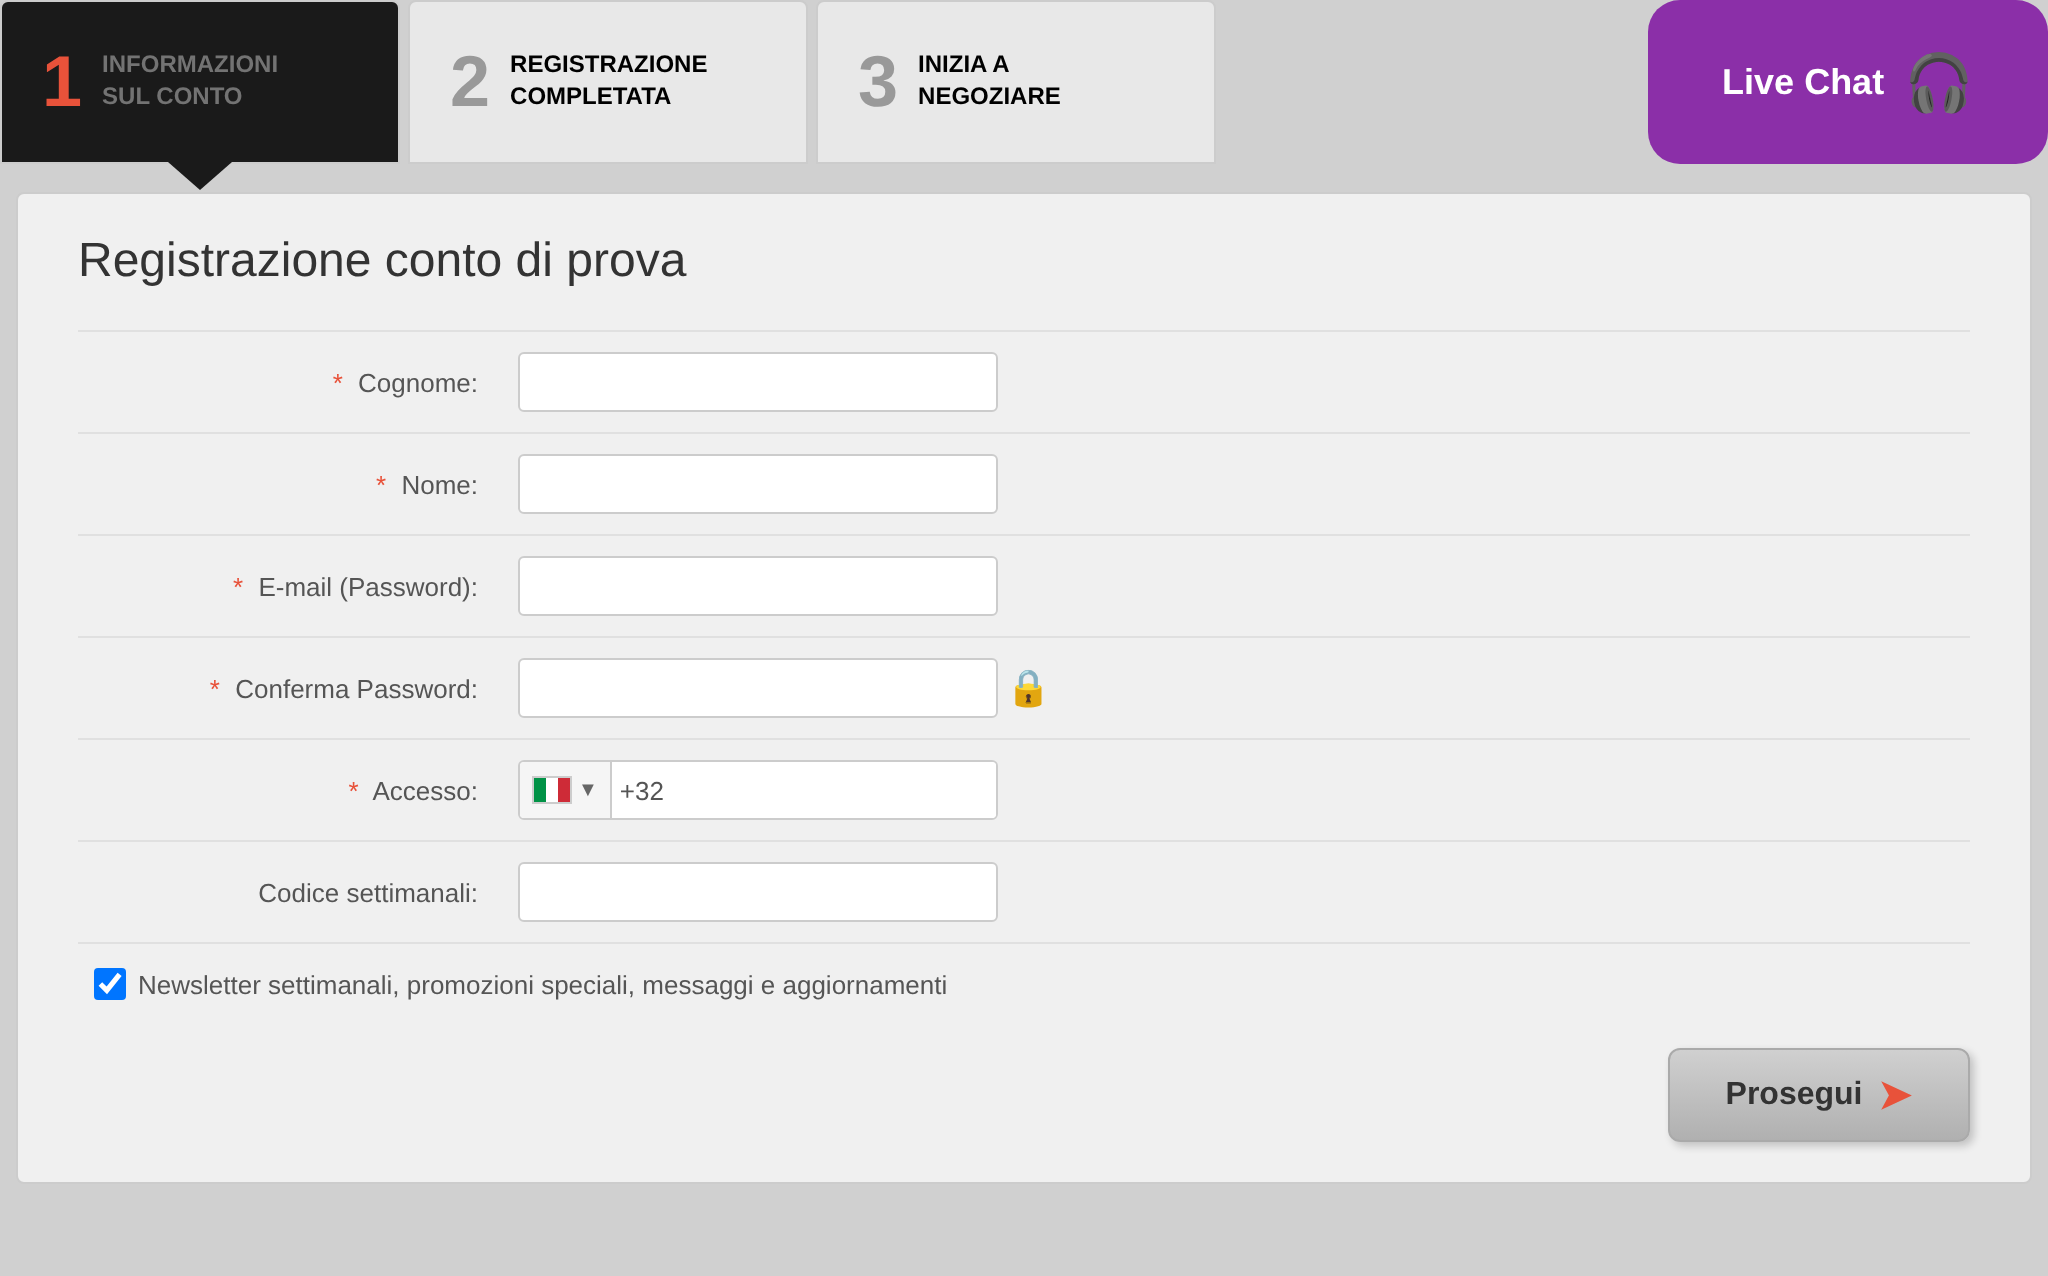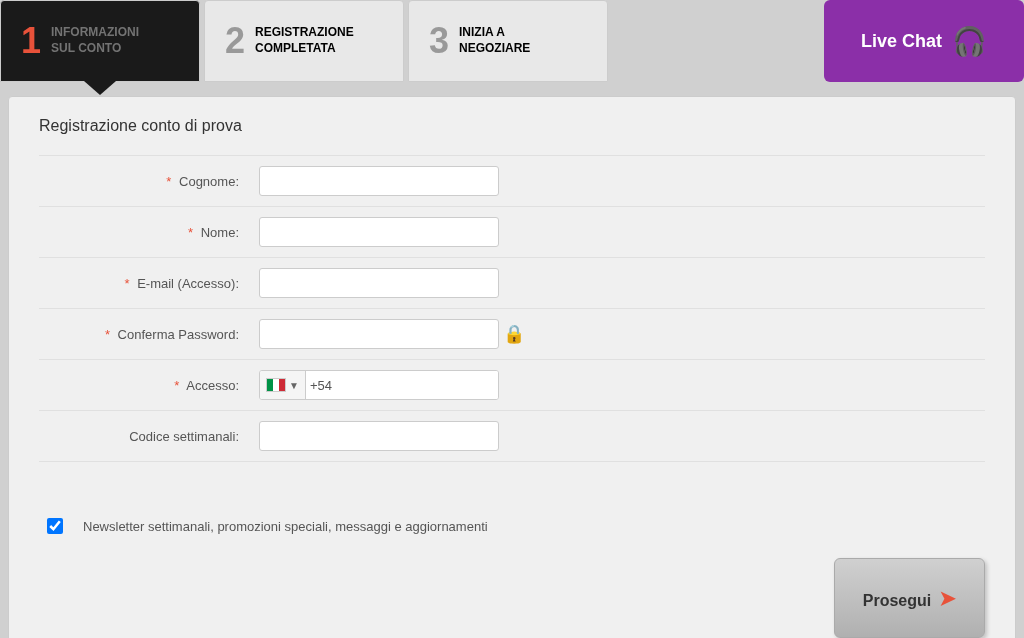--- a/index.html
+++ b/index.html
@@ -79,21 +79,21 @@
 
     .step-tab.inactive .step-label {
       color: #000000;
     }
 
     .live-chat-btn {
       margin-left: auto;
       background: #8b2fa8;
       color: white;
       border: none;
-      border-radius: 6px;
+      border-radius: 16px;
       padding: 0 24px;
       font-size: 18px;
       font-weight: bold;
       cursor: pointer;
       display: flex;
       align-items: center;
       gap: 10px;
       min-width: 200px;
       justify-content: center;
     }
@@ -105,21 +105,21 @@
     
     .main-content {
       background: #f0f0f0;
       margin: 14px 8px 8px 8px;
       border: 1px solid #ccc;
       border-radius: 4px;
       padding: 20px 30px 20px 30px;
     }
 
     .form-title {
-      font-size: 16px;
+      font-size: 24px;
       color: #333;
       margin-bottom: 20px;
       font-weight: normal;
     }
 
     .form-table {
       width: 100%;
       border-collapse: collapse;
     }
 
@@ -238,22 +238,21 @@
     }
 
     .newsletter-row td {
       padding: 12px 8px;
       border: none;
     }
 
     .newsletter-wrapper {
       display: flex;
       align-items: center;
-      gap: 20px;
-      margin-top: 44px;
+      gap: 6px;
     }
 
     .newsletter-wrapper input[type="checkbox"] {
       width: 16px;
       height: 16px;
       cursor: pointer;
     }
 
     .newsletter-label {
       font-size: 13px;
@@ -263,27 +262,27 @@
     .submit-row {
       display: flex;
       justify-content: flex-end;
       padding: 12px 0 0 0;
     }
 
     .prosegui-btn {
       background: linear-gradient(to bottom, #d0d0d0, #b0b0b0);
       border: 1px solid #aaa;
       border-radius: 6px;
-      padding: 27px 28px;
+      padding: 10px 28px;
       font-size: 16px;
       font-weight: bold;
       color: #333;
       cursor: pointer;
       display: flex;
-      align-items: flex-end;
+      align-items: center;
       gap: 8px;
       box-shadow: 2px 2px 4px rgba(0,0,0,0.2);
     }
 
     .arrow-icon {
       color: #e8523a;
       font-size: 20px;
     }
 
     .chevron-down {
@@ -349,21 +348,21 @@
         <span>Nome:</span>
       </td>
       <td class="input-cell">
         <input type="text" class="form-input" style="">
       </td>
     </tr>
 
     <tr class="form-row">
       <td class="label-cell">
         <span class="required-star">*</span>
-        <span>E-mail (Accesso):</span>
+        <span>E-mail (Password):</span>
       </td>
       <td class="input-cell">
         <input type="email" class="form-input" style="">
       </td>
     </tr>
 
 
     <tr class="form-row">
       <td class="label-cell">
         <span class="required-star">*</span>
@@ -385,21 +384,21 @@
       <td class="input-cell">
         <div class="phone-wrapper">
           <div class="phone-flag">
             <span class="flag-italy">
               <span class="green"></span>
               <span class="white"></span>
               <span class="red"></span>
             </span>
             <span class="chevron-down">▼</span>
           </div>
-          <span class="phone-code">+54</span>
+          <span class="phone-code">+32</span>
           <input type="tel" class="phone-input" style="">
         </div>
       </td>
     </tr>
 
     <tr class="form-row">
       <td class="label-cell">
         <span>Codice settimanali:</span>
       </td>
       <td class="input-cell">

